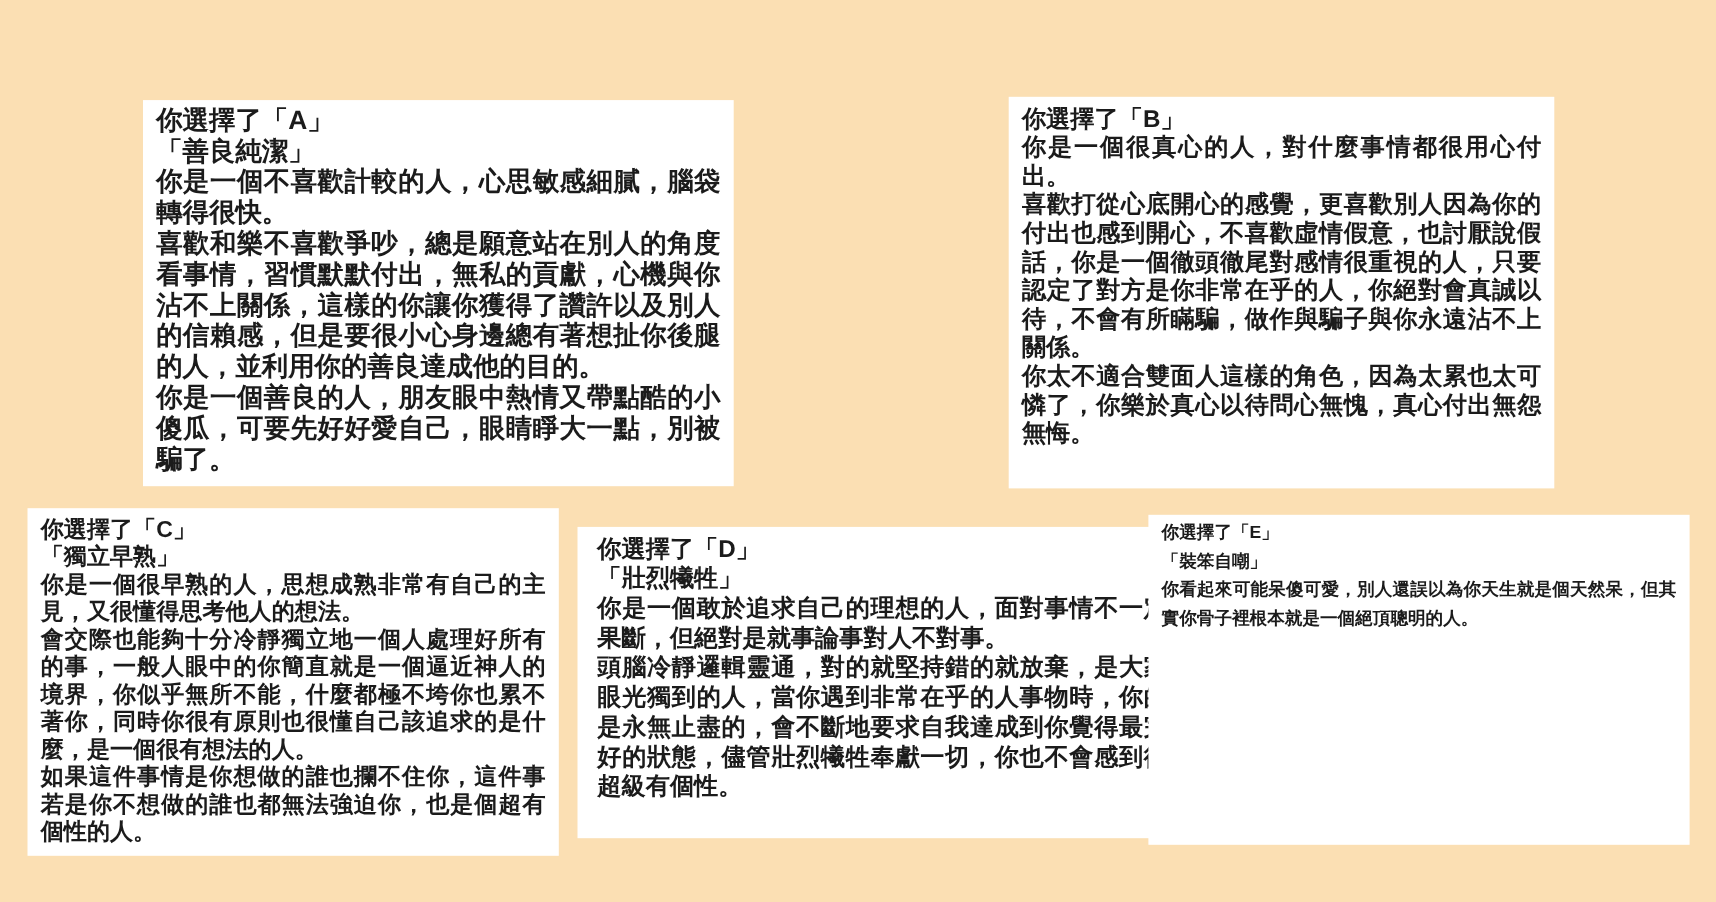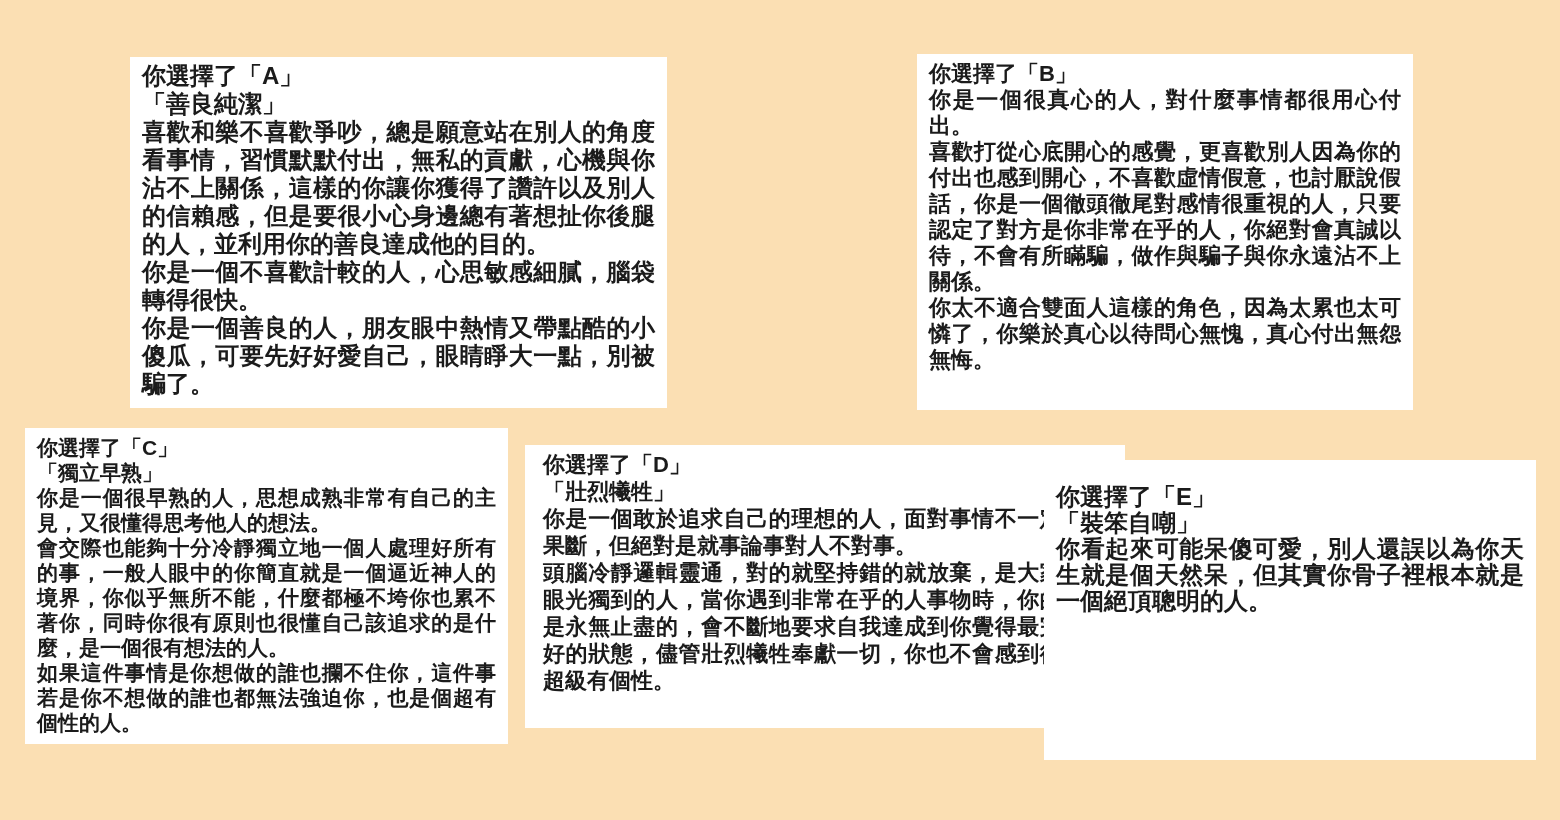--- a/index.html
+++ b/index.html
@@ -10,20 +10,21 @@
     width: 1560px;
     height: 820px;
     background: #FBDFB3;
     overflow: hidden;
     position: relative;
     font-family: "Liberation Sans", "DejaVu Sans", sans-serif;
   }
   .canvas {
     position: absolute;
     inset: 0;
+    margin-top: 34px;
   }
   .card {
     position: absolute;
     background: #FFFFFF;
     color: #1B1B1B;
     font-weight: 700;
     box-sizing: border-box;
     overflow: hidden;
     text-align: justify;
     letter-spacing: 0;
@@ -58,36 +59,36 @@
   }
   
   .card-d {
     left: 525px; top: 445px;
     width: 600px; height: 283px;
     padding: 6px 18px;
     font-size: 22px; line-height: 27px;
   }
   
   .card-e {
-    left: 1044px; top: 460px;
+    left: 1044px; top: 434px;
     width: 492px; height: 300px;
-    padding: 24px 12px;
-    font-size: 24px; line-height: 26px;
+    padding: 4px 12px;
+    font-size: 16px; line-height: 26px;
   }
 </style>
 </head>
 <body>
 
 <div class="canvas">
 
   <div class="card card-a">
     <span class="line">你選擇了「A」</span>
     <span class="line">「善良純潔」</span>
+    <p>你是一個不喜歡計較的人，心思敏感細膩，腦袋轉得很快。</p>
     <p>喜歡和樂不喜歡爭吵，總是願意站在別人的角度看事情，習慣默默付出，無私的貢獻，心機與你沾不上關係，這樣的你讓你獲得了讚許以及別人的信賴感，但是要很小心身邊總有著想扯你後腿的人，並利用你的善良達成他的目的。</p>
-    <p>你是一個不喜歡計較的人，心思敏感細膩，腦袋轉得很快。</p>
     <p>你是一個善良的人，朋友眼中熱情又帶點酷的小傻瓜，可要先好好愛自己，眼睛睜大一點，別被騙了。</p>
   </div>
 
   <div class="card card-b">
     <span class="line">你選擇了「B」</span>
     <p>你是一個很真心的人，對什麼事情都很用心付出。</p>
     <p>喜歡打從心底開心的感覺，更喜歡別人因為你的付出也感到開心，不喜歡虛情假意，也討厭說假話，你是一個徹頭徹尾對感情很重視的人，只要認定了對方是你非常在乎的人，你絕對會真誠以待，不會有所瞞騙，做作與騙子與你永遠沾不上關係。</p>
     <p>你太不適合雙面人這樣的角色，因為太累也太可憐了，你樂於真心以待問心無愧，真心付出無怨無悔。</p>
   </div>
 

